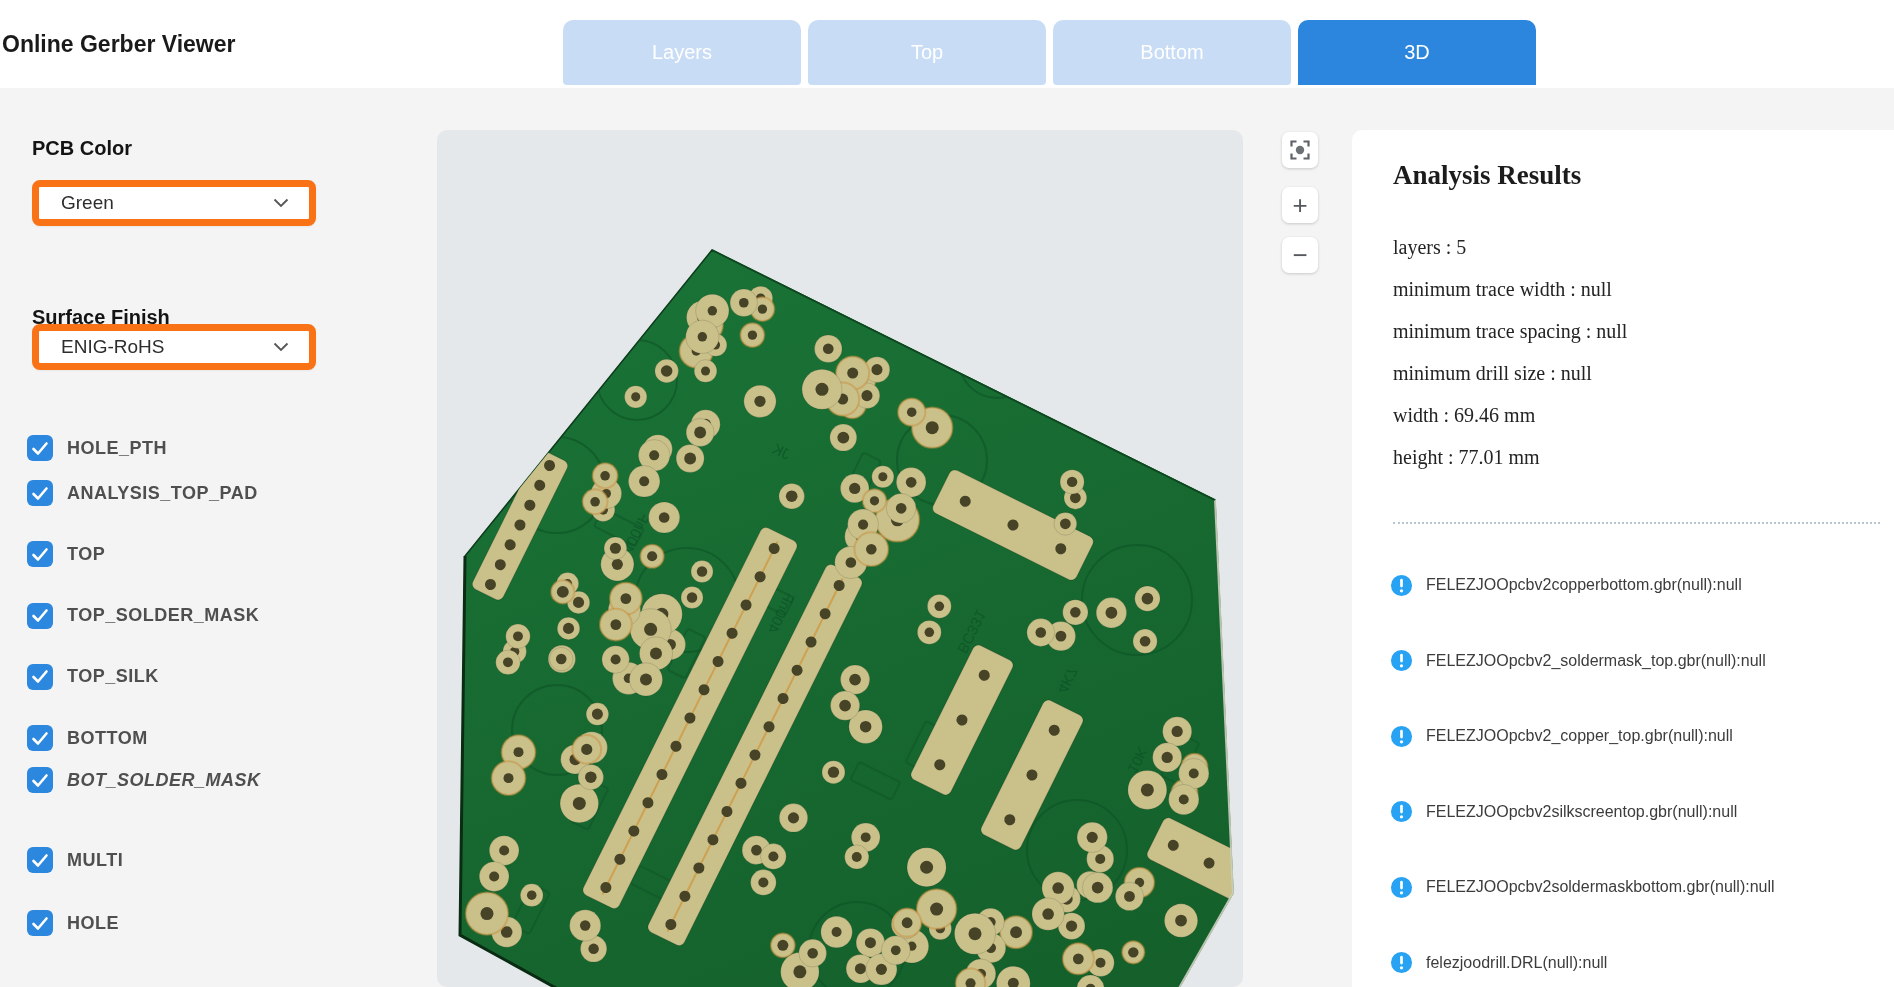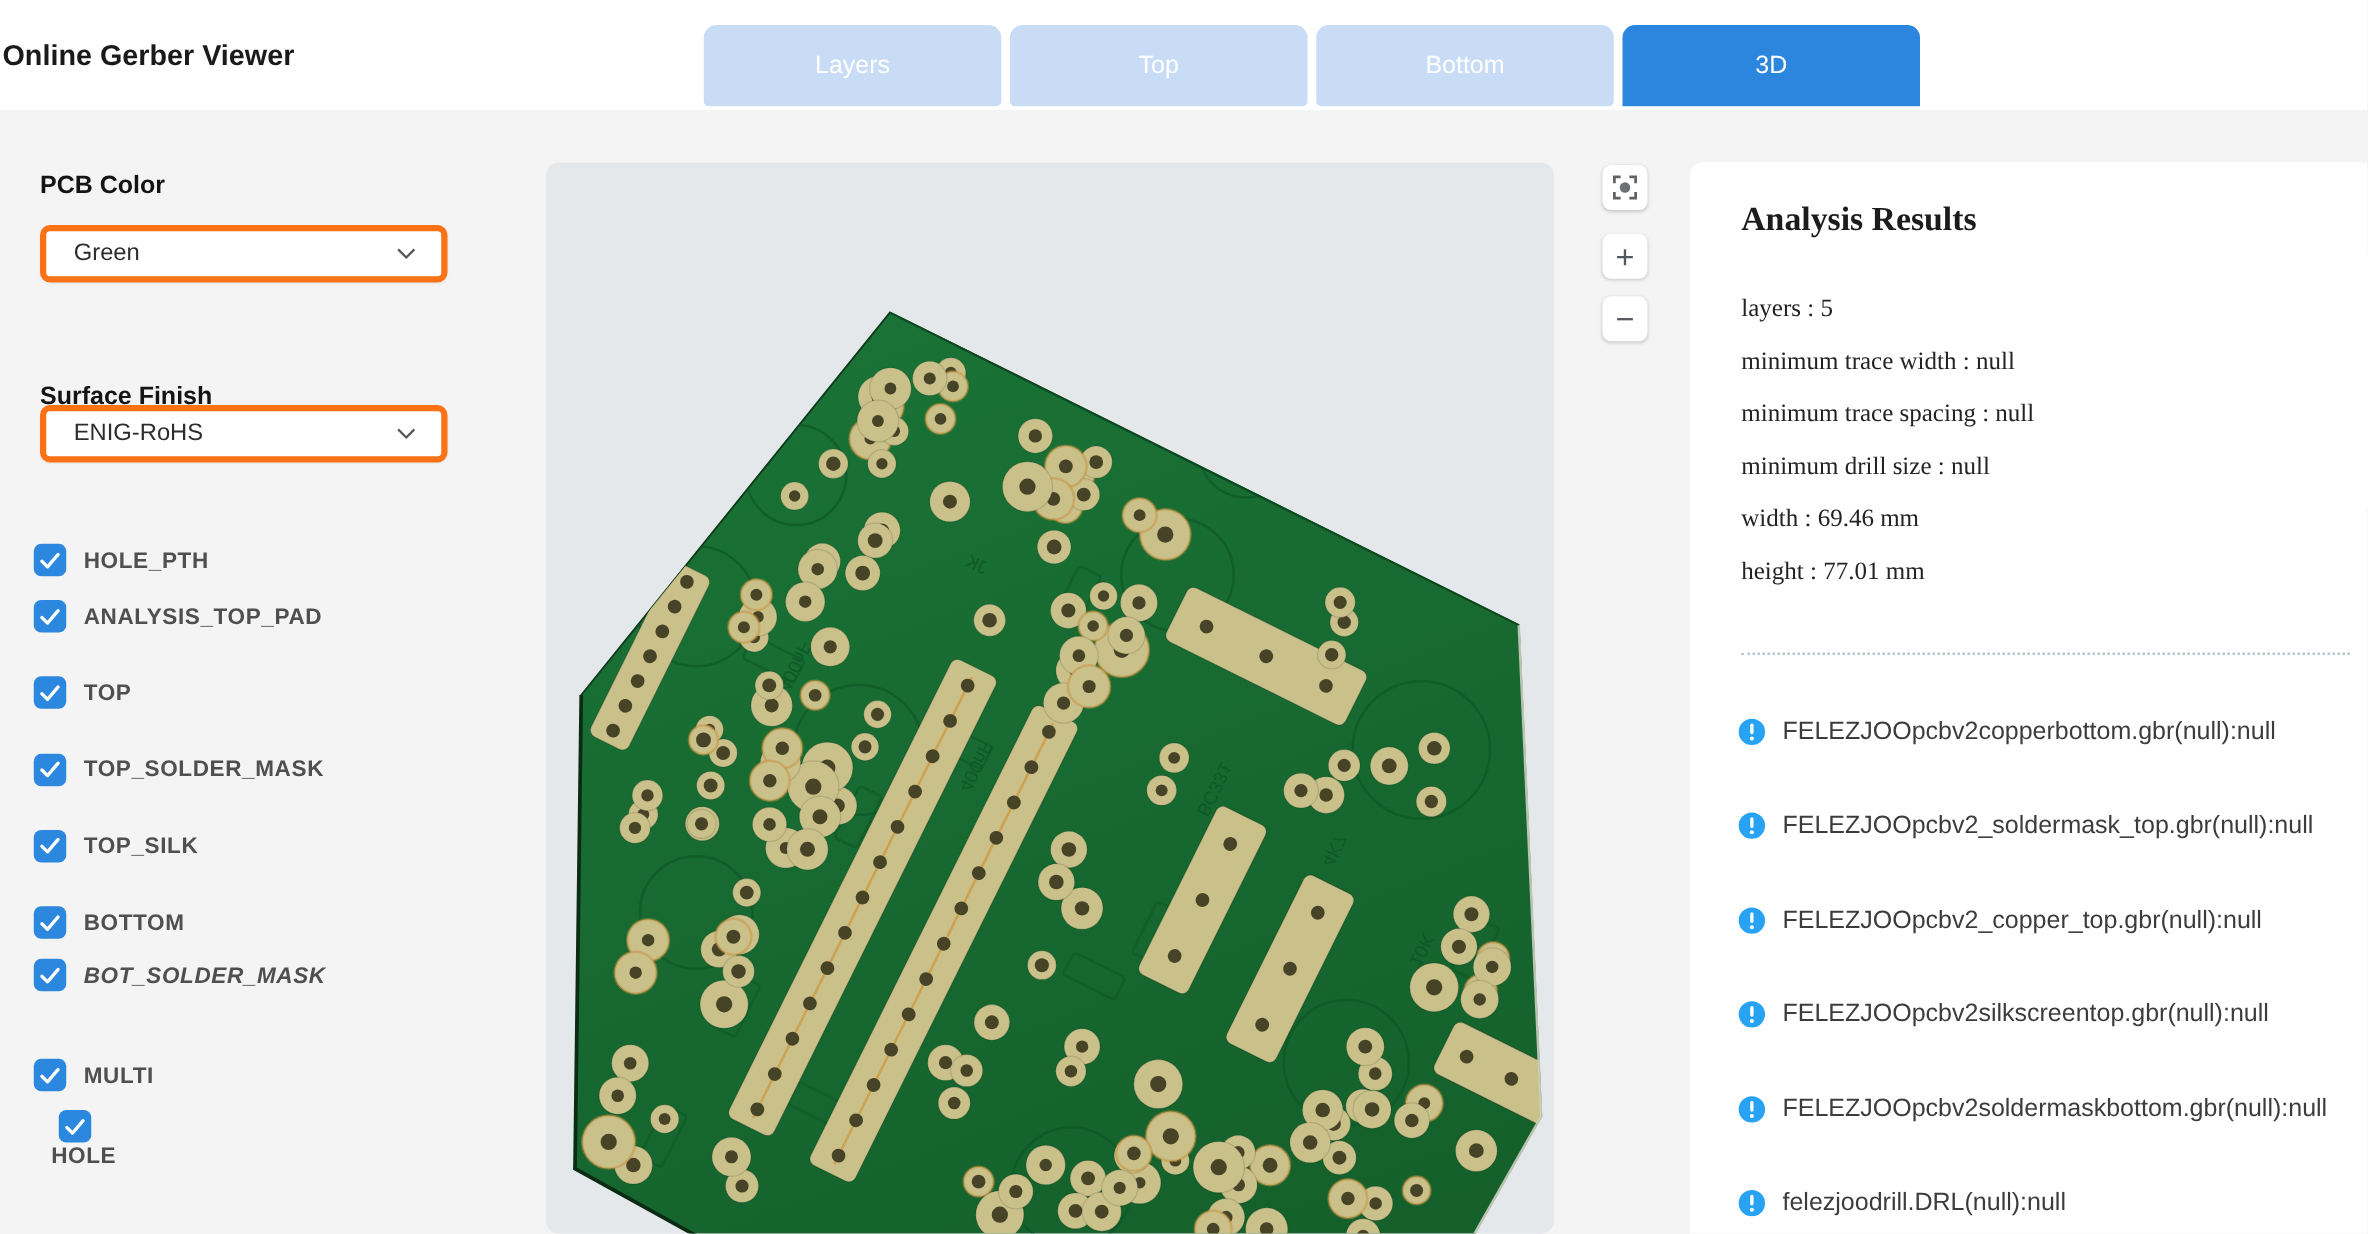--- a/index.html
+++ b/index.html
@@ -32,22 +32,22 @@
     cursor:pointer; user-select:none;
   }
   .tab.active { background:var(--accent,#2d86de); border-radius:10px 10px 0 0; }
 
   
   .side-heading {
     position:absolute; left:32px;
     font-size:20px; font-weight:bold; color:#141414;
   }
   .select-box {
-    position:absolute; left:32px; width:326px; height:46px;
-    background:#fff; border:5px solid #f97316; border-radius:8px;
+    position:absolute; left:32px; width:284px; height:46px;
+    background:#fff; border:7px solid #f97316; border-radius:8px;
     box-shadow:0 1px 2px rgba(0,0,0,.05);
     display:flex; align-items:center; padding:0 20px 0 22px;
     font-size:19px; color:#2d2d2d; cursor:pointer;
   }
   .select-box .chev { margin-left:auto; display:flex; }
   .toggles { position:absolute; left:27px; top:419px; }
   .toggle-row { position:absolute; left:0; display:flex; align-items:center; height:26px; }
   .cb {
     width:26px; height:26px; border-radius:6px;
     background:var(--cb-blue,#2c87df);
@@ -95,21 +95,21 @@
     font-size:20px; color:#232323;
   }
   .stats li { height:42px; line-height:42px; }
   .divider {
     position:absolute; left:41px; top:392px; width:487px; height:0;
     border-top:2px dotted #b9c6d2;
   }
   .files { position:absolute; left:38px; top:441px; right:14px; }
   .file-row { display:flex; align-items:center; height:28px; margin-bottom:47.5px; }
   .file-icon { flex:0 0 23px; width:23px; height:23px; }
-  .file-text { margin-left:13px; font-size:20px; color:#3c3c3c; white-space:nowrap; }
+  .file-text { margin-left:13px; font-size:16px; color:#3c3c3c; white-space:nowrap; }
 </style>
 </head>
 <body>
 
 <div class="header">
   <div class="app-title">Online Gerber Viewer</div>
   <div class="tabs">
     <div class="tab">Layers</div>
     <div class="tab">Top</div>
     <div class="tab">Bottom</div>
@@ -203,21 +203,21 @@
 
   <div class="toggle-row" style="top: 428.4px;">
     <span class="cb">
       <svg width="18" height="15" viewBox="0 0 18 15">
         <polyline points="2.5,8 7,12.5 15.5,2.5" fill="none" stroke="#fff" stroke-width="2.6" stroke-linecap="round" stroke-linejoin="round"></polyline>
       </svg>
     </span>
     <span class="cb-label">MULTI</span>
   </div>
 
-  <div class="toggle-row" style="top: 469px; flex-direction: column;">
+  <div class="toggle-row" style="top: 491px;">
     <span class="cb">
       <svg width="18" height="15" viewBox="0 0 18 15">
         <polyline points="2.5,8 7,12.5 15.5,2.5" fill="none" stroke="#fff" stroke-width="2.6" stroke-linecap="round" stroke-linejoin="round"></polyline>
       </svg>
     </span>
     <span class="cb-label">HOLE</span>
   </div>
 </div>
 
 <div class="canvas3d">

